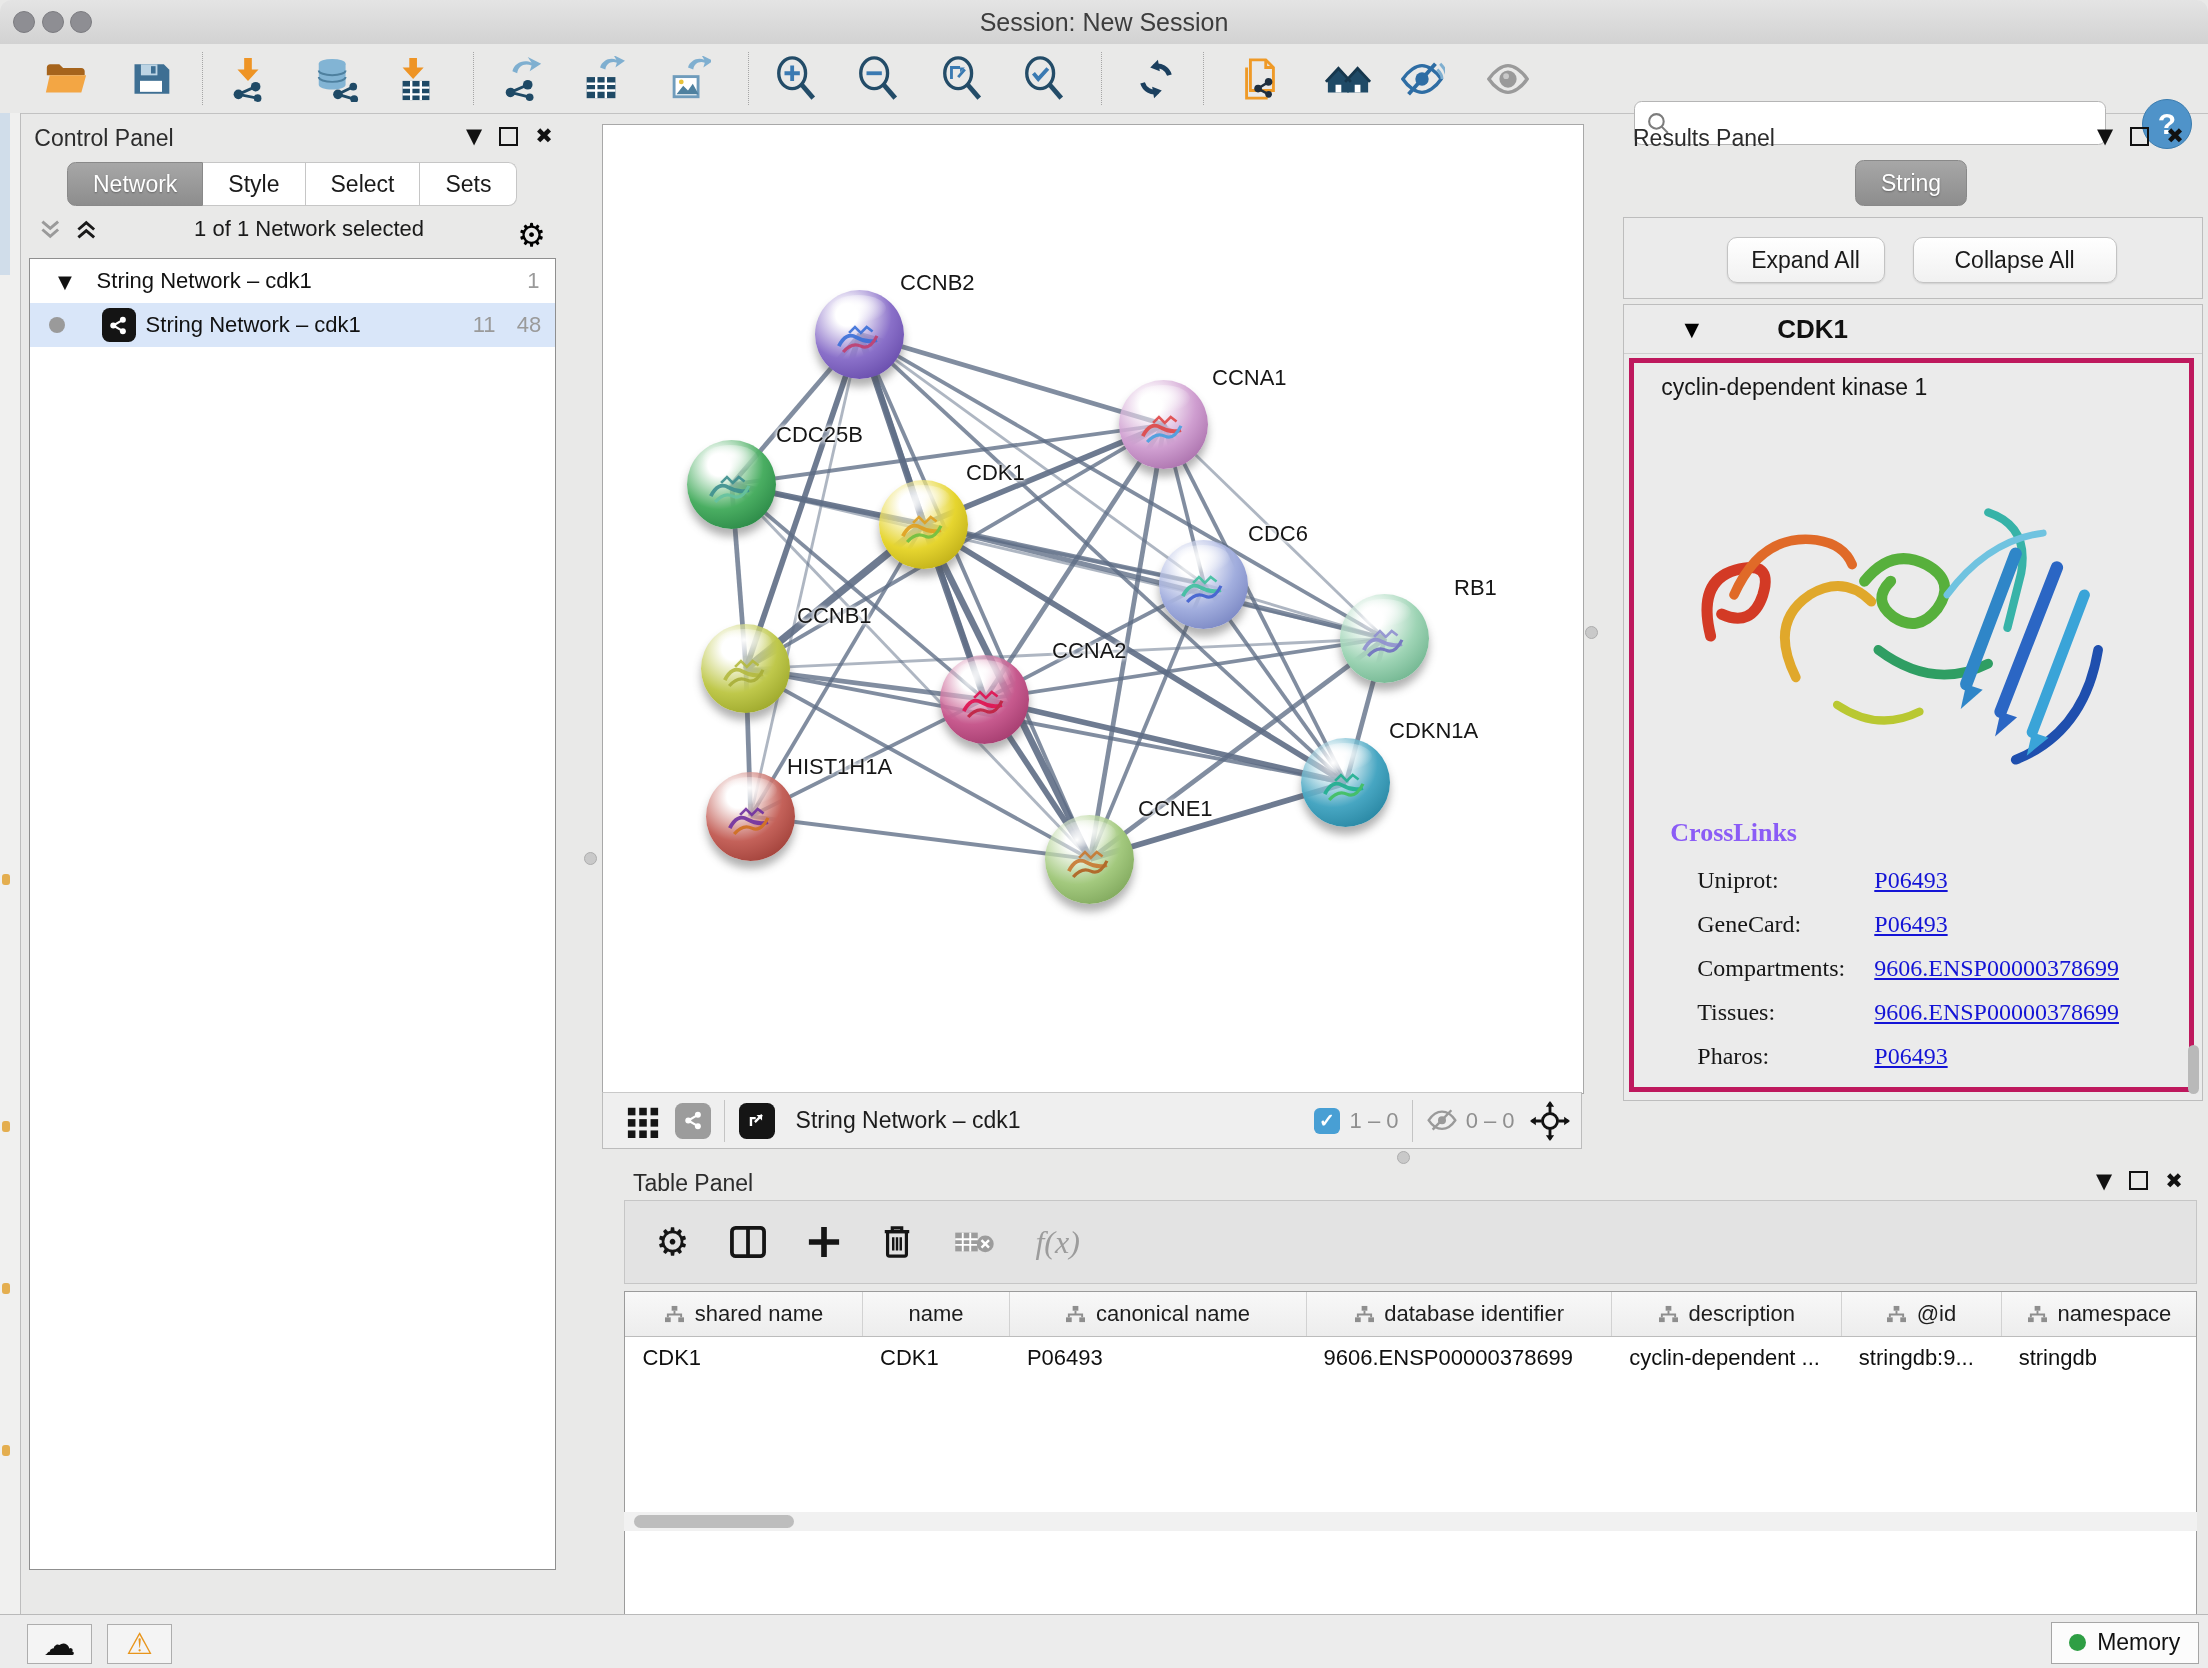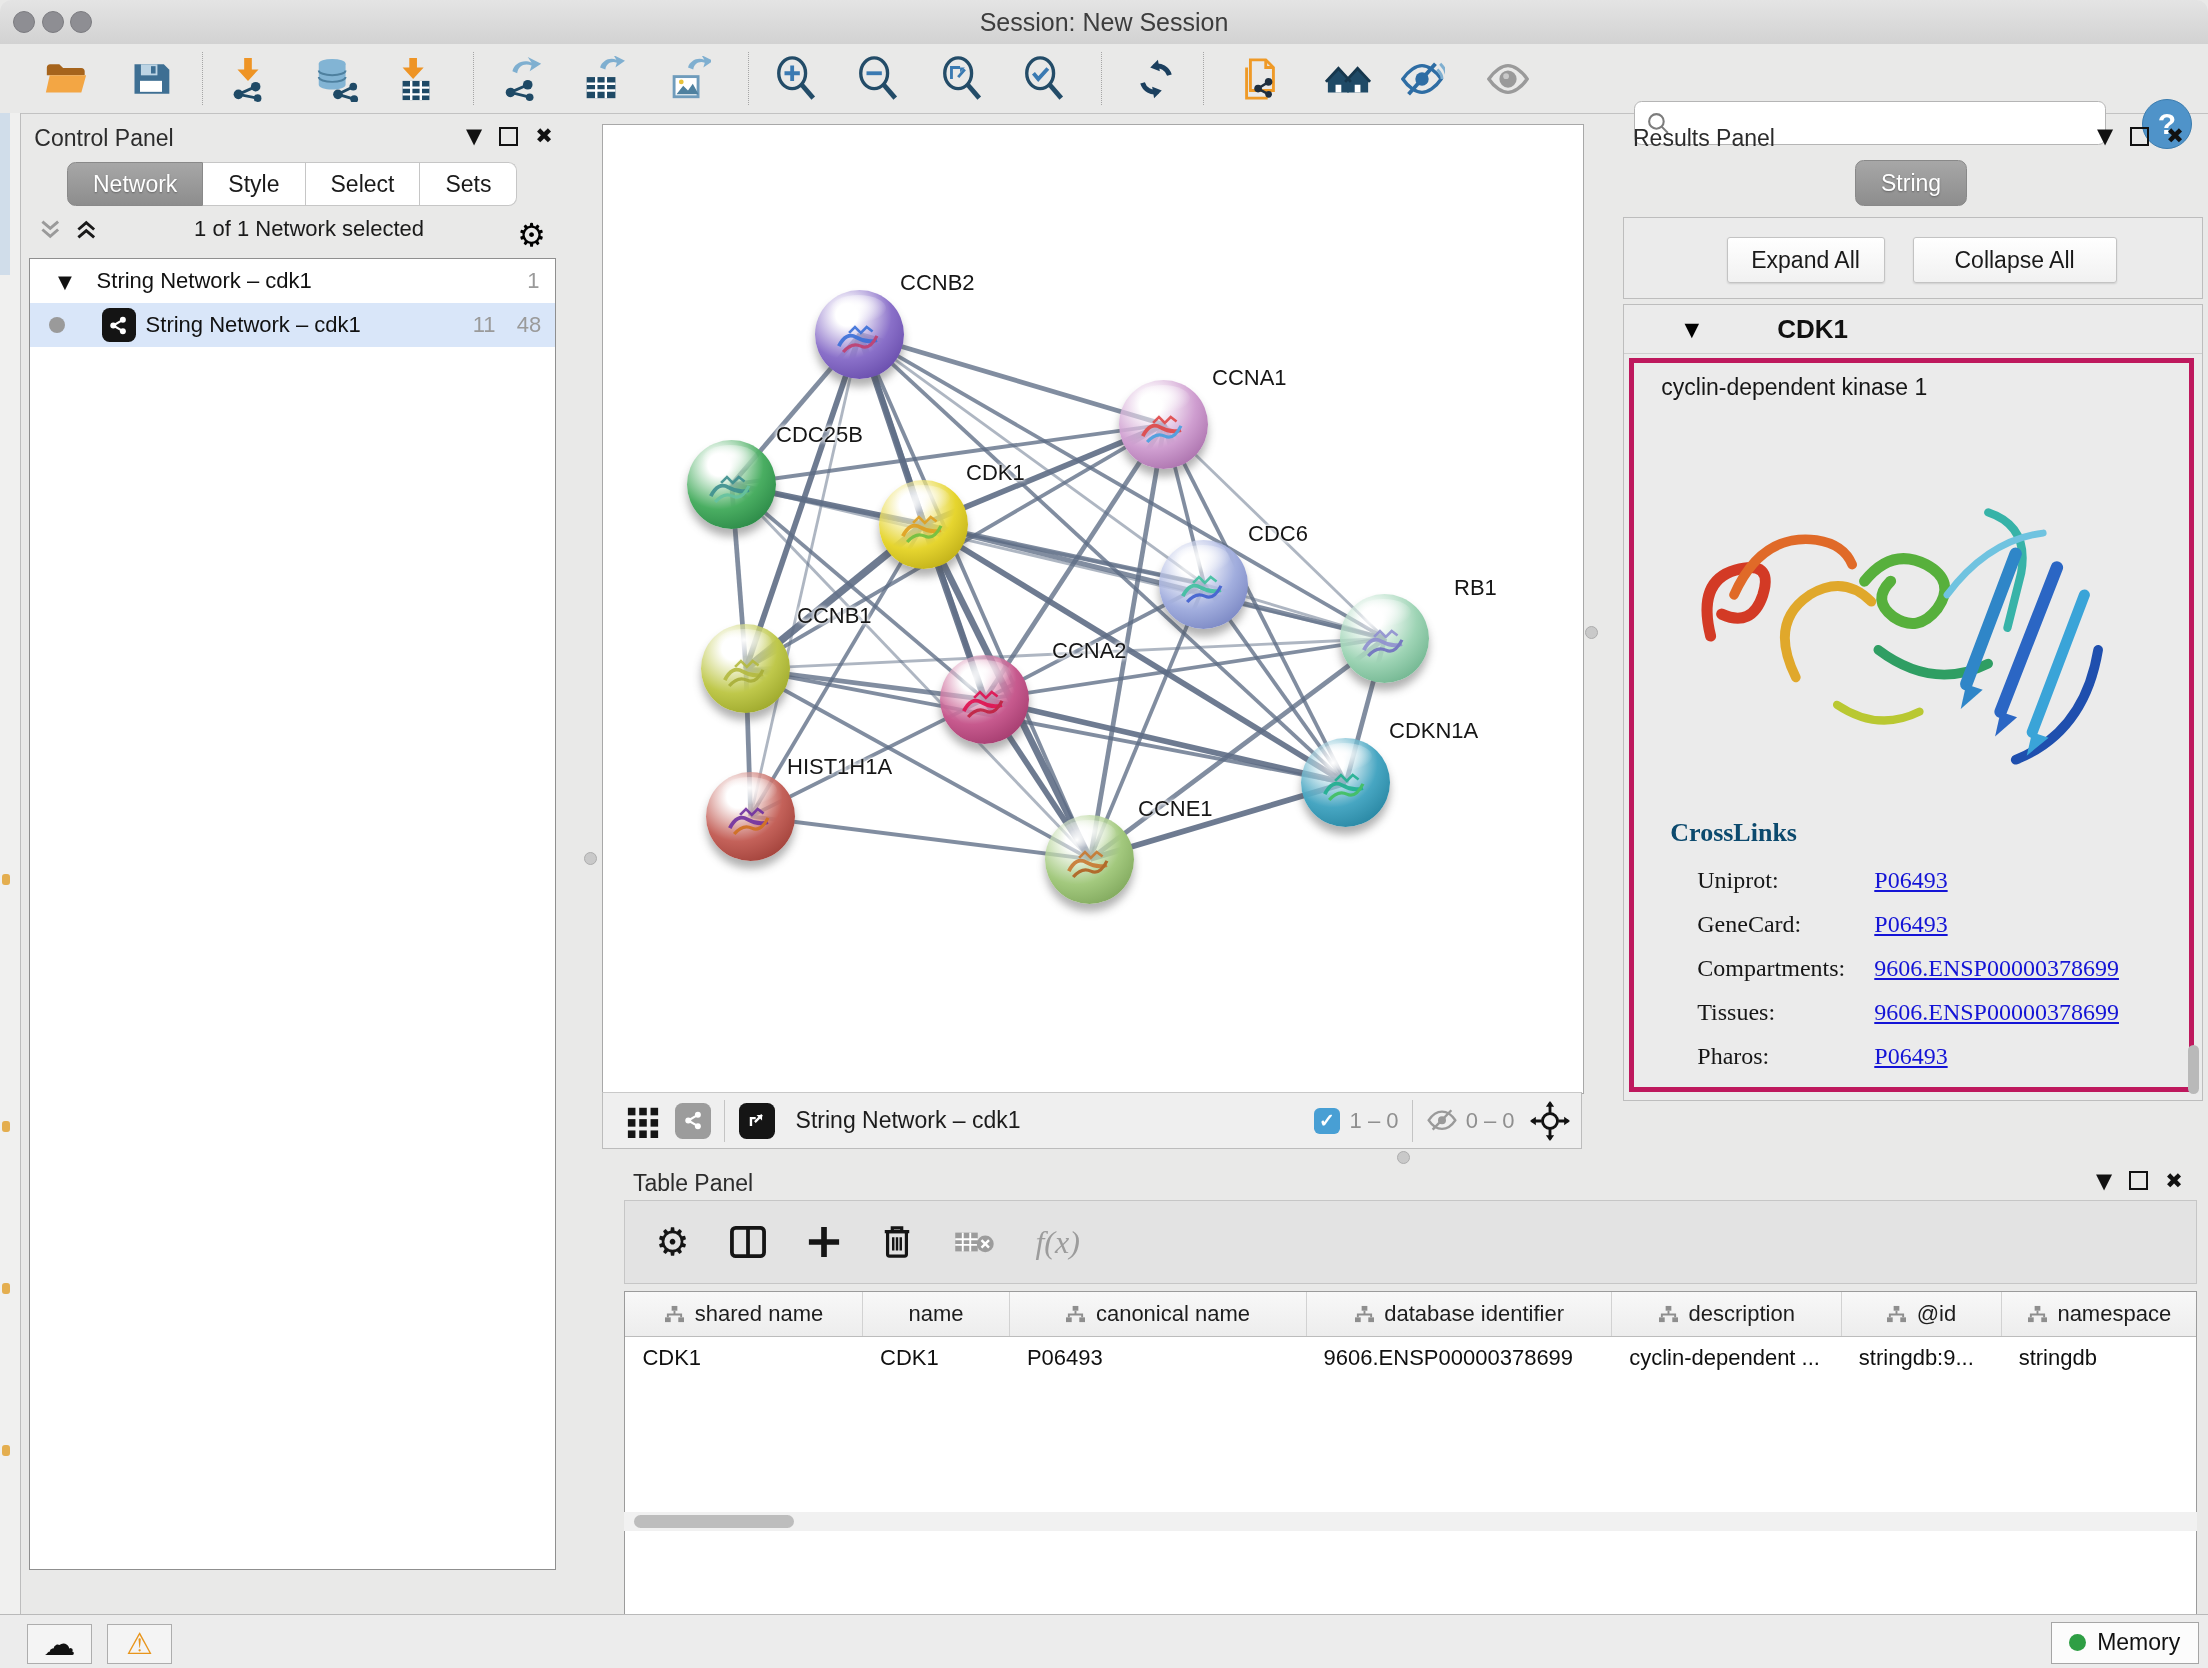--- a/index.html
+++ b/index.html
@@ -55,21 +55,21 @@
   .cts{height:42px;border-left:1px solid #c4c4c4;margin:0 13.3px;}
   .ctxt{font-size:23px;color:#1c1c1c;}
   .ccount{font-size:22px;color:#8f8f8f;}
   .blacksq{width:36px;height:36px;border-radius:7.6px;background:#151515;display:flex;align-items:center;justify-content:center;}
   .graysq{width:36px;height:36px;border-radius:7.6px;background:#9c9c9c;display:flex;align-items:center;justify-content:center;}
   .chk{width:26px;height:26px;border-radius:5.7px;background:#489fd4;display:flex;align-items:center;justify-content:center;color:#fff;font-size:19px;font-weight:bold;}
 
   
   .results-panel{position:absolute;left:1614px;top:113px;width:594px;height:1042px;}
   .rbox{position:absolute;background:#ebebeb;border:1px solid #bdbdbd;}
-  .btn{background:linear-gradient(#ffffff,#f1f1f1);border:1px solid #c3c3c3;border-radius:3px;font-size:23px;color:#1a1a1a;display:flex;align-items:center;justify-content:center;cursor:pointer;box-shadow:0 1px 1.9px rgba(0,0,0,.12);}
+  .btn{background:linear-gradient(#ffffff,#f1f1f1);border:1px solid #c3c3c3;border-radius:10px;font-size:23px;color:#1a1a1a;display:flex;align-items:center;justify-content:center;cursor:pointer;box-shadow:0 1px 1.9px rgba(0,0,0,.12);}
   .serif{font-family:"Liberation Serif","DejaVu Serif",serif;}
   .xlink{color:#1414d6;text-decoration:underline;cursor:pointer;}
   .vthumb{position:absolute;width:10.5px;border-radius:5.7px;background:#b9b9b9;}
 
   
   .table-panel{position:absolute;left:612px;top:1162px;width:1597px;height:445px;}
   .tp-toolbar{position:absolute;left:12.4px;top:38px;width:1573px;height:84px;background:#e3e3e3;border:1px solid #c6c6c6;box-sizing:border-box;display:flex;align-items:center;gap:40px;padding-left:30px;}
   .tp-table{position:absolute;left:12.4px;top:129px;width:1573px;height:434px;background:#fff;border:1px solid #9b9b9b;box-sizing:border-box;overflow:hidden;}
   .thead{display:flex;height:44px;background:linear-gradient(#f8f8f8,#ededed);border-bottom:1px solid #bcbcbc;}
   .th{display:flex;align-items:center;justify-content:center;gap:9.5px;font-size:22px;color:#1d1d1d;border-right:1px solid #d2d2d2;box-sizing:border-box;overflow:hidden;white-space:nowrap;}
@@ -534,21 +534,21 @@
             <path d="M200 120q30-40 70-45" stroke="#6fc3e0" stroke-width="5"></path>
             <path d="M250 90L214 185" stroke="#2f86c8" stroke-width="9"></path>
             <path d="M280 100L239 205" stroke="#2b66c4" stroke-width="9"></path>
             <path d="M300 120L262 220" stroke="#3aa4d8" stroke-width="8"></path>
             <path d="M310 160q-10 60-60 80" stroke="#1f4fae" stroke-width="7"></path>
           </g>
           <path d="M214 185l12 4-16 14z" fill="#2f86c8"></path>
           <path d="M239 205l12 4-16 14z" fill="#2b66c4"></path>
           <path d="M262 220l12 4-16 13z" fill="#3aa4d8"></path>
         </svg>
-        <div class="serif" style="position:absolute;left:36px;top:455px;font-size:26px;font-weight:bold;color:#0c4a6e">CrossLinks</div>
+        <div class="serif" style="position:absolute;left:36px;top:455px;font-size:26px;font-weight:bold;color:#8b5cf6">CrossLinks</div>
         <div class="serif" style="position:absolute;left:63px;top:495px;font-size:24px;color:#161616;line-height:44px">
           <div>
             <span>Uniprot:</span>
             <span class="xlink" style="position:absolute;left:177px">P06493</span>
           </div>
           <div>
             <span>GeneCard:</span>
             <span class="xlink" style="position:absolute;left:177px">P06493</span>
           </div>
           <div>

